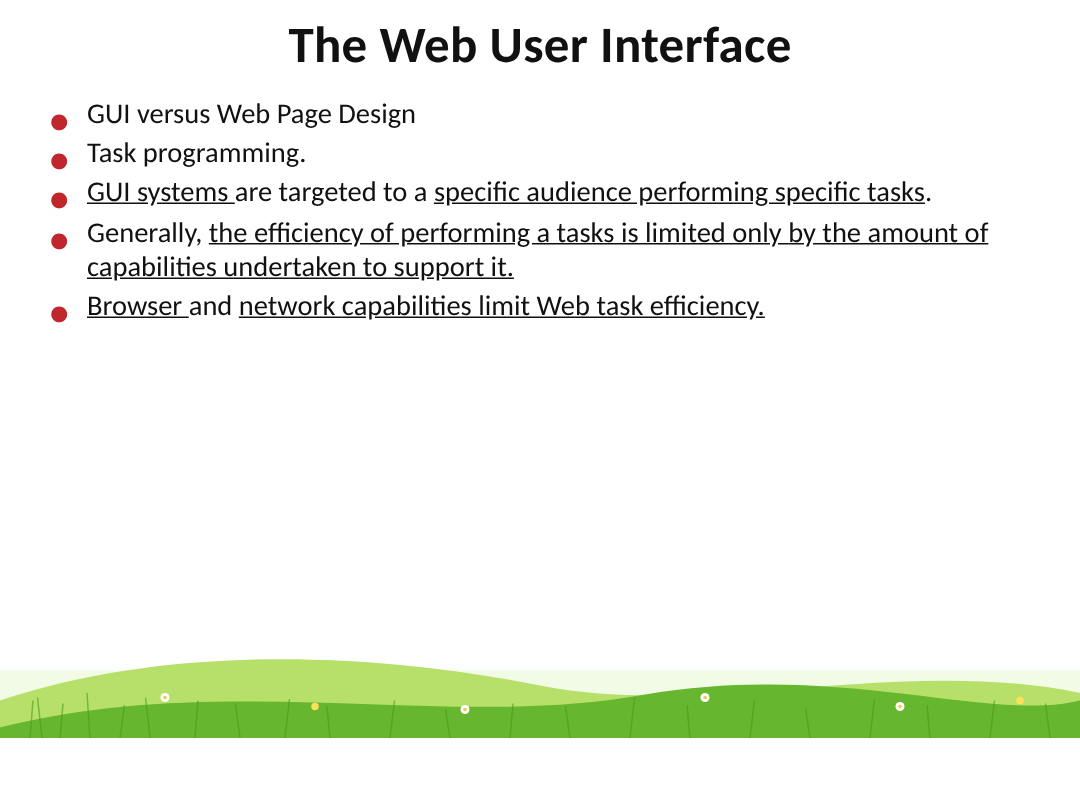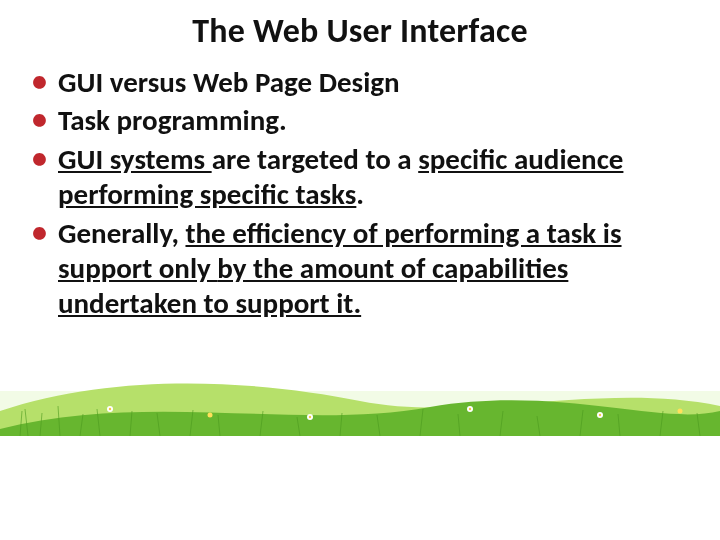--- a/index.html
+++ b/index.html
@@ -8,42 +8,42 @@
     width: 720px;
     height: 540px;
     overflow: hidden;
     font-family: Calibri, "Segoe UI", Arial, sans-serif;
     background: #ffffff;
     position: relative;
   }
   .slide {
     position: relative;
     width: 720px;
-    height: 436px;
+    height: 492px;
     box-sizing: border-box;
     padding: 10px 26px 0 26px;
   }
   .title {
     text-align: center;
     font-weight: 700;
     font-size: 34px;
     color: #111;
     margin: 0 0 14px 0;
     letter-spacing: 0.2px;
   }
   ul.bullets {
     list-style: none;
     margin: 0;
     padding: 0;
   }
   ul.bullets > li {
     position: relative;
     padding-left: 32px;
-    font-size: 29px;
-    font-weight: 700;
+    font-size: 19px;
+    font-weight: 400;
     color: #111;
     line-height: 1.22;
     margin-bottom: 3px;
   }
   ul.bullets > li::before {
     content: "•";
     position: absolute;
     left: 6px;
     top: -2px;
     color: #c0272d;
@@ -62,21 +62,22 @@
 </style>
 </head>
 <body>
 
 <div class="slide">
   <h1 class="title">The Web User Interface</h1>
   <ul class="bullets">
     <li>GUI versus Web Page Design</li>
     <li>Task programming.</li>
     <li><span class="u">GUI systems </span>are targeted to a <span class="u">specific audience performing specific tasks</span>.</li>
-    <li>Generally, <span class="u">the efficiency of performing a task is support only </span><span class="u">by the amount of capabilities undertaken to support it.</span></li>
+    <li>Generally, <span class="u">the efficiency of performing a tasks is limited only </span><span class="u">by the amount of capabilities undertaken to support it.</span></li>
+    <li><span class="u">Browser </span>and <span class="u">network </span><span class="u">capabilities limit Web task efficiency.</span></li>
   </ul>
 
   <svg class="grass" viewBox="0 0 720 85" preserveAspectRatio="none">
 
     <rect x="0" y="40" width="720" height="45" fill="#f2fbe6"></rect>
 
     <path d="M0,60 C120,20 260,30 360,50 C470,72 600,30 720,55 L720,85 L0,85 Z" fill="#b6e06a"></path>
 
     <path d="M0,78 C150,40 300,80 430,56 C560,34 660,75 720,60 L720,85 L0,85 Z" fill="#67b62f"></path>
 

